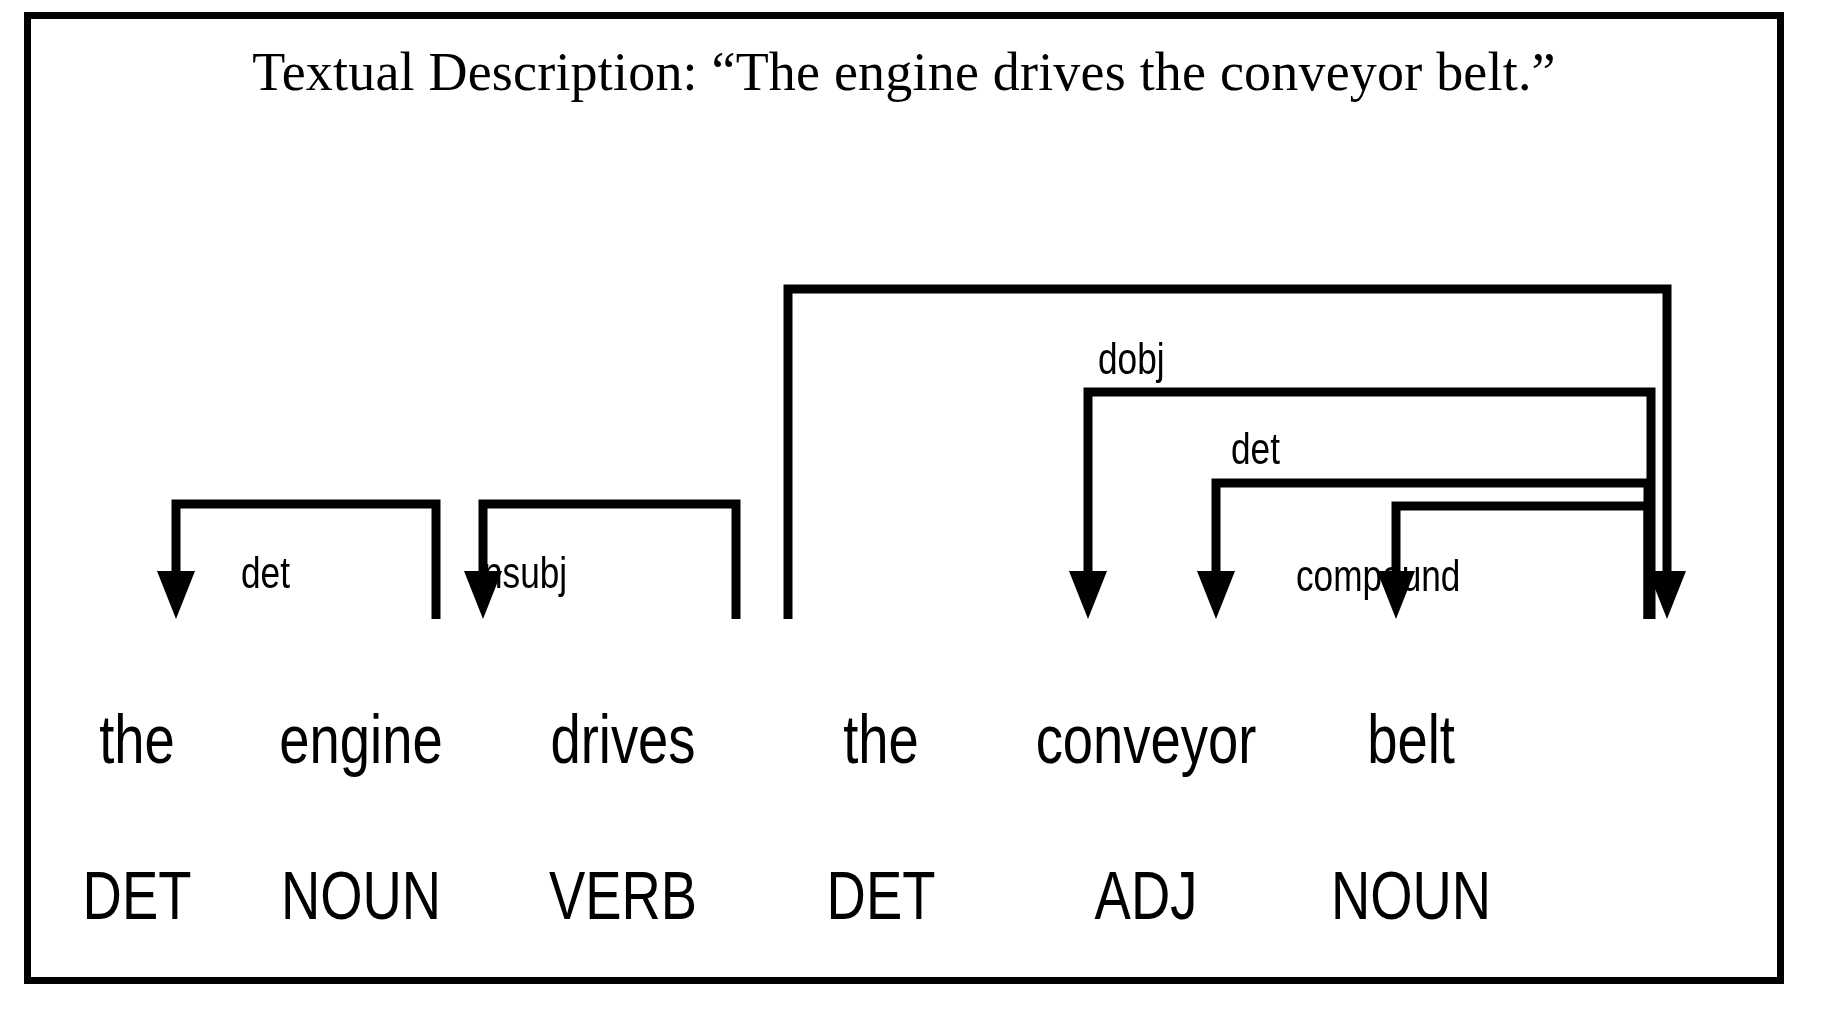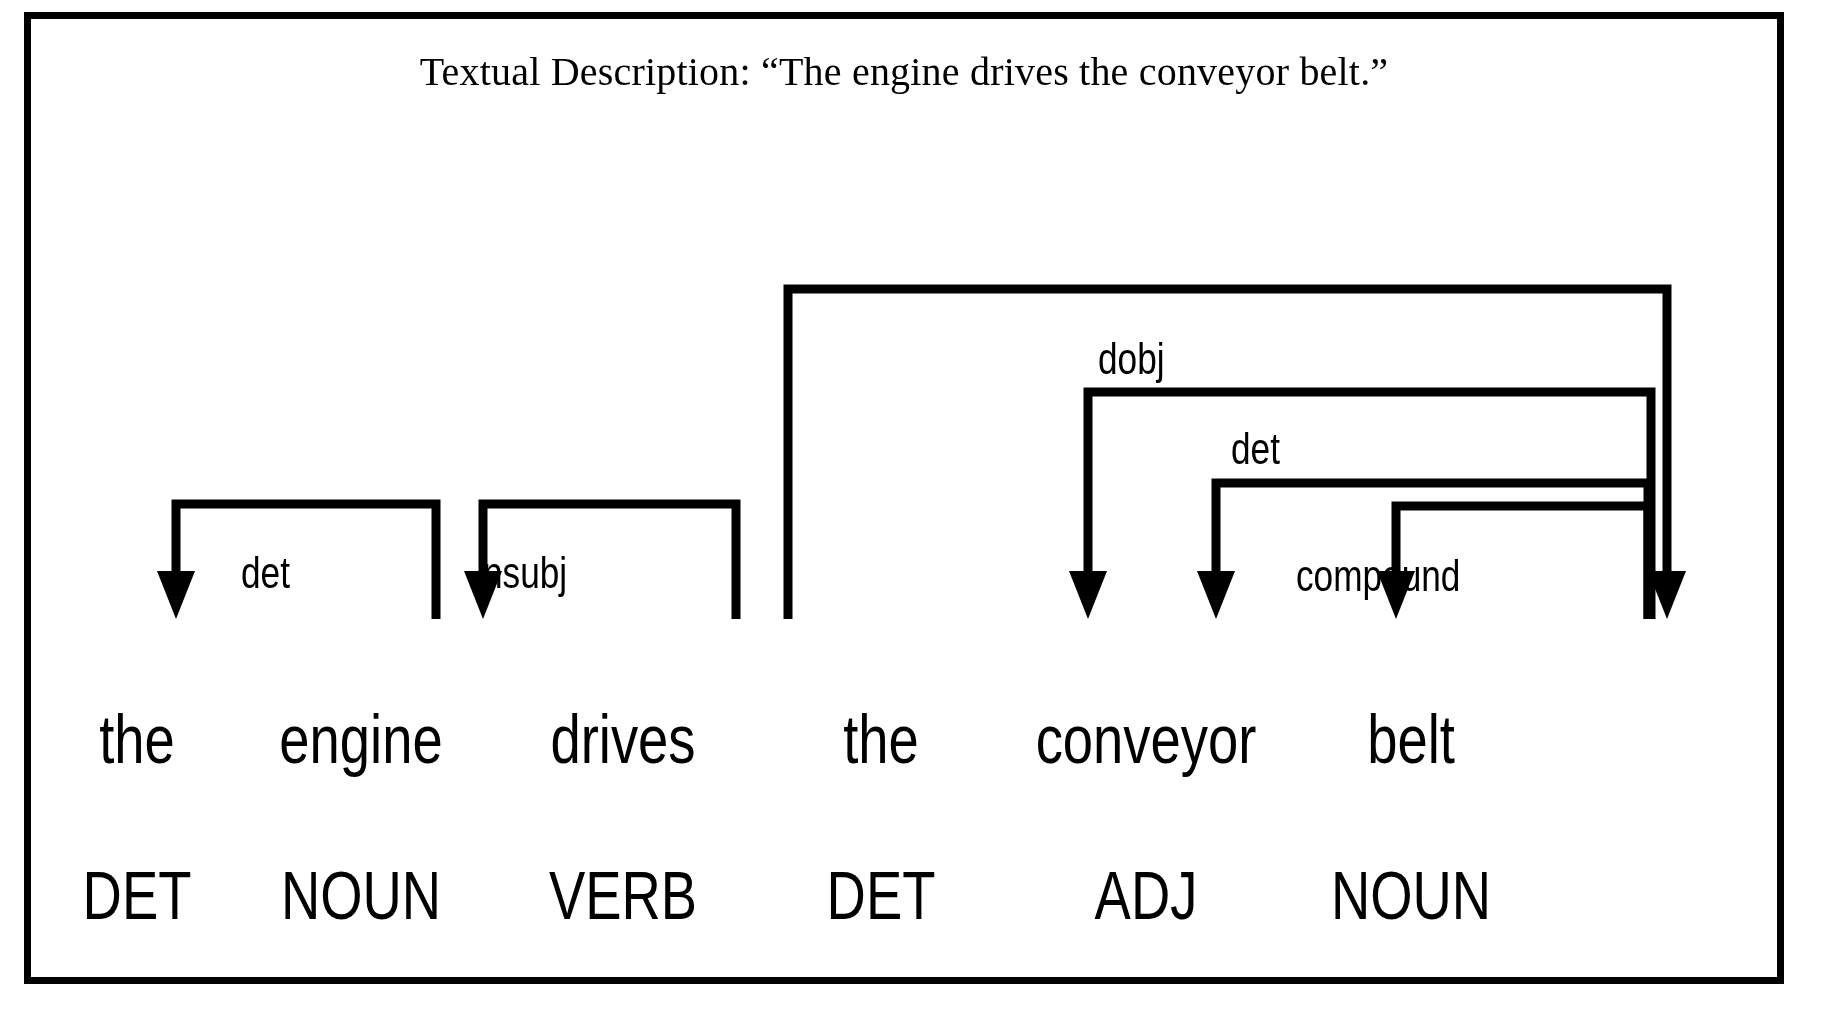--- a/index.html
+++ b/index.html
@@ -33,21 +33,21 @@
     height: 100%;
   }
 
   #caption-title {
     position: absolute;
     left: 0;
     top: 22px;
     width: 100%;
     text-align: center;
     font-family: "Liberation Serif", serif;
-    font-size: 40px;
+    font-size: 54px;
     line-height: 62px;
     color: #000000;
     white-space: nowrap;
     letter-spacing: 0.2px;
   }
 
   .dep-label {
     position: absolute;
     font-family: "Liberation Sans Narrow", "Liberation Sans", sans-serif;
     font-size: 44px;

